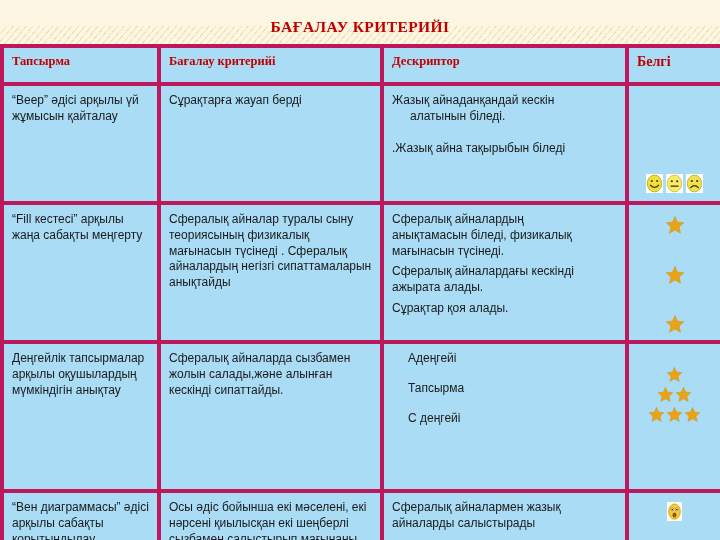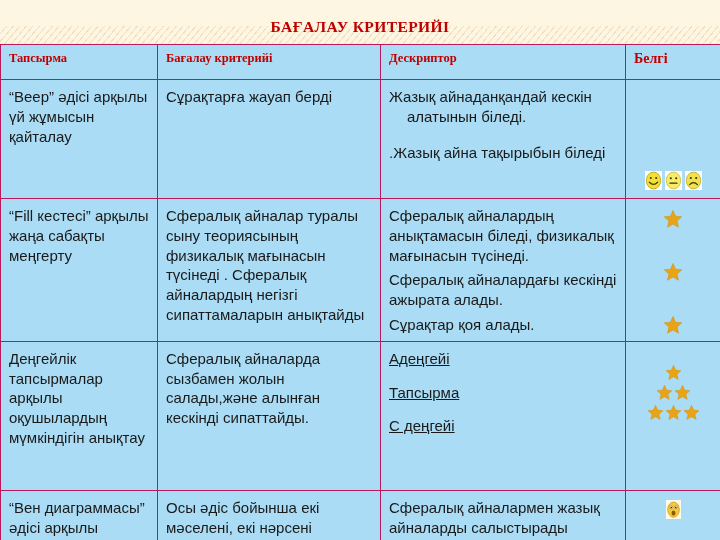--- a/index.html
+++ b/index.html
@@ -57,53 +57,53 @@
   .crit-table {
     position: absolute;
     left: 0;
     top: 44px;
     width: 720px;
     border-collapse: collapse;
     table-layout: fixed;
   }
   .crit-table td, .crit-table th {
     background: #aadcf5;
-    border: 1px solid #be185d;
+    border: 4px solid #be185d;
     vertical-align: top;
     padding: 7px 8px 6px 8px;
     text-align: left;
   }
   .crit-table th {
     color: #c00000;
     font-family: "Liberation Serif", serif;
     font-weight: bold;
     font-size: 12.5px;
     padding-top: 6px;
     padding-bottom: 6px;
     height: 22px;
   }
   th.col-mark {
     font-size: 14px;
   }
   .crit-table td {
     color: #1a1a1a;
-    font-size: 15px;
+    font-size: 12px;
     line-height: 1.32;
   }
 
   col.c1 { width: 157px; }
   col.c2 { width: 223px; }
   col.c3 { width: 245px; }
   col.c4 { width: 95px; }
 
   .desc-line { margin: 0 0 5px 0; }
   .desc-line:last-child { margin-bottom: 0; }
   .desc-line.indent { padding-left: 18px; margin-bottom: 16px; }
   .desc-line.tight { margin-bottom: 0; }
-  .lvl-line { margin: 0 0 14px 0; text-decoration: underline; }
+  .lvl-line { margin: 0 0 14px 16px; }
   .lvl-line:last-child { margin-bottom: 0; }
 
   
   td.mark {
     padding: 0;
     position: relative;
   }
   .faces-row {
     position: absolute;
     left: 0; right: 0;

